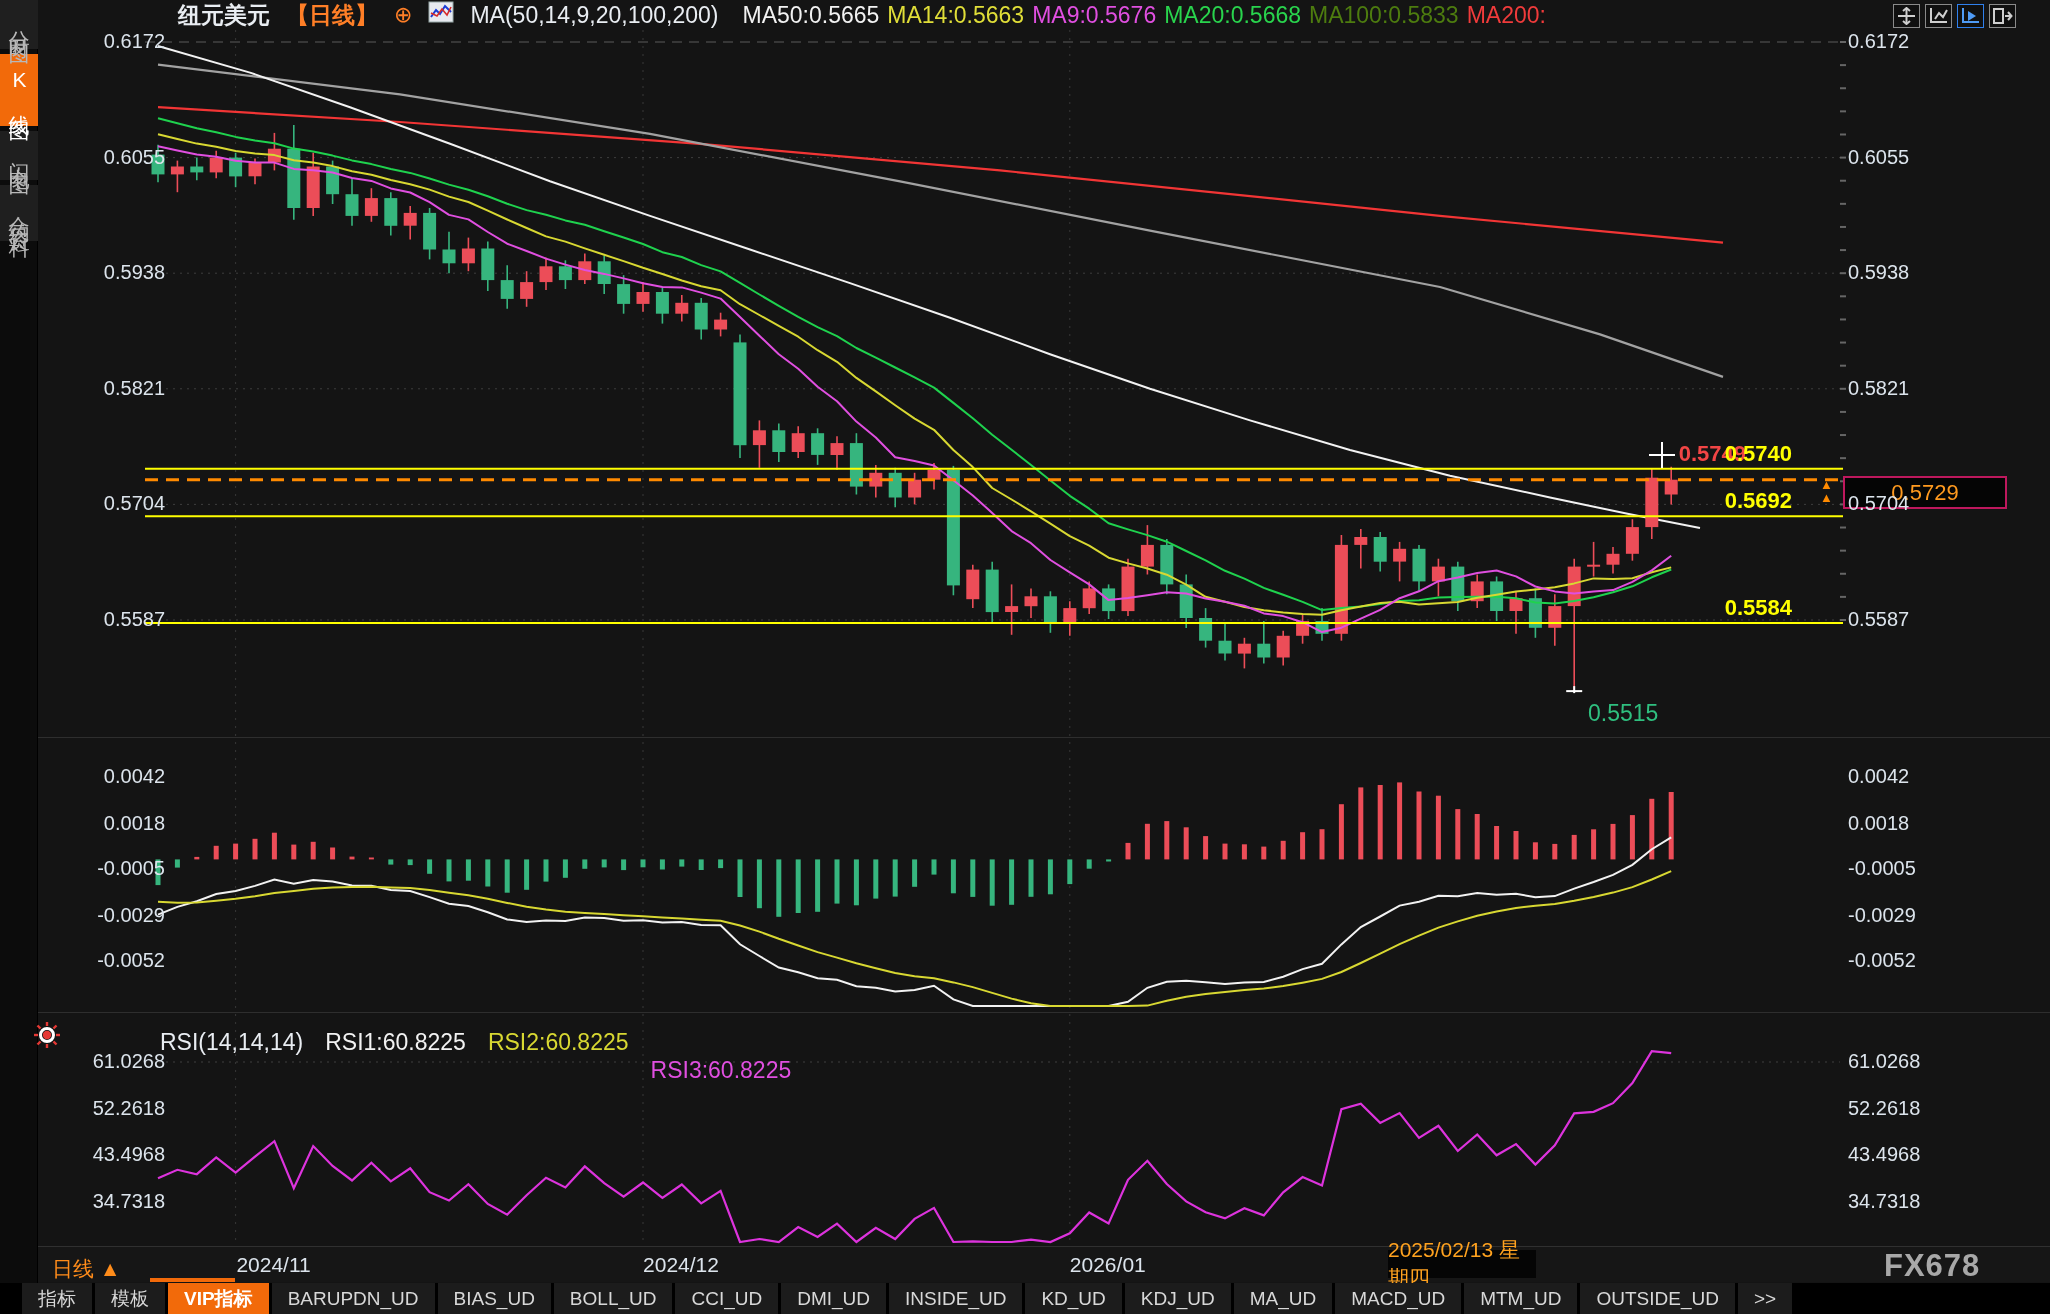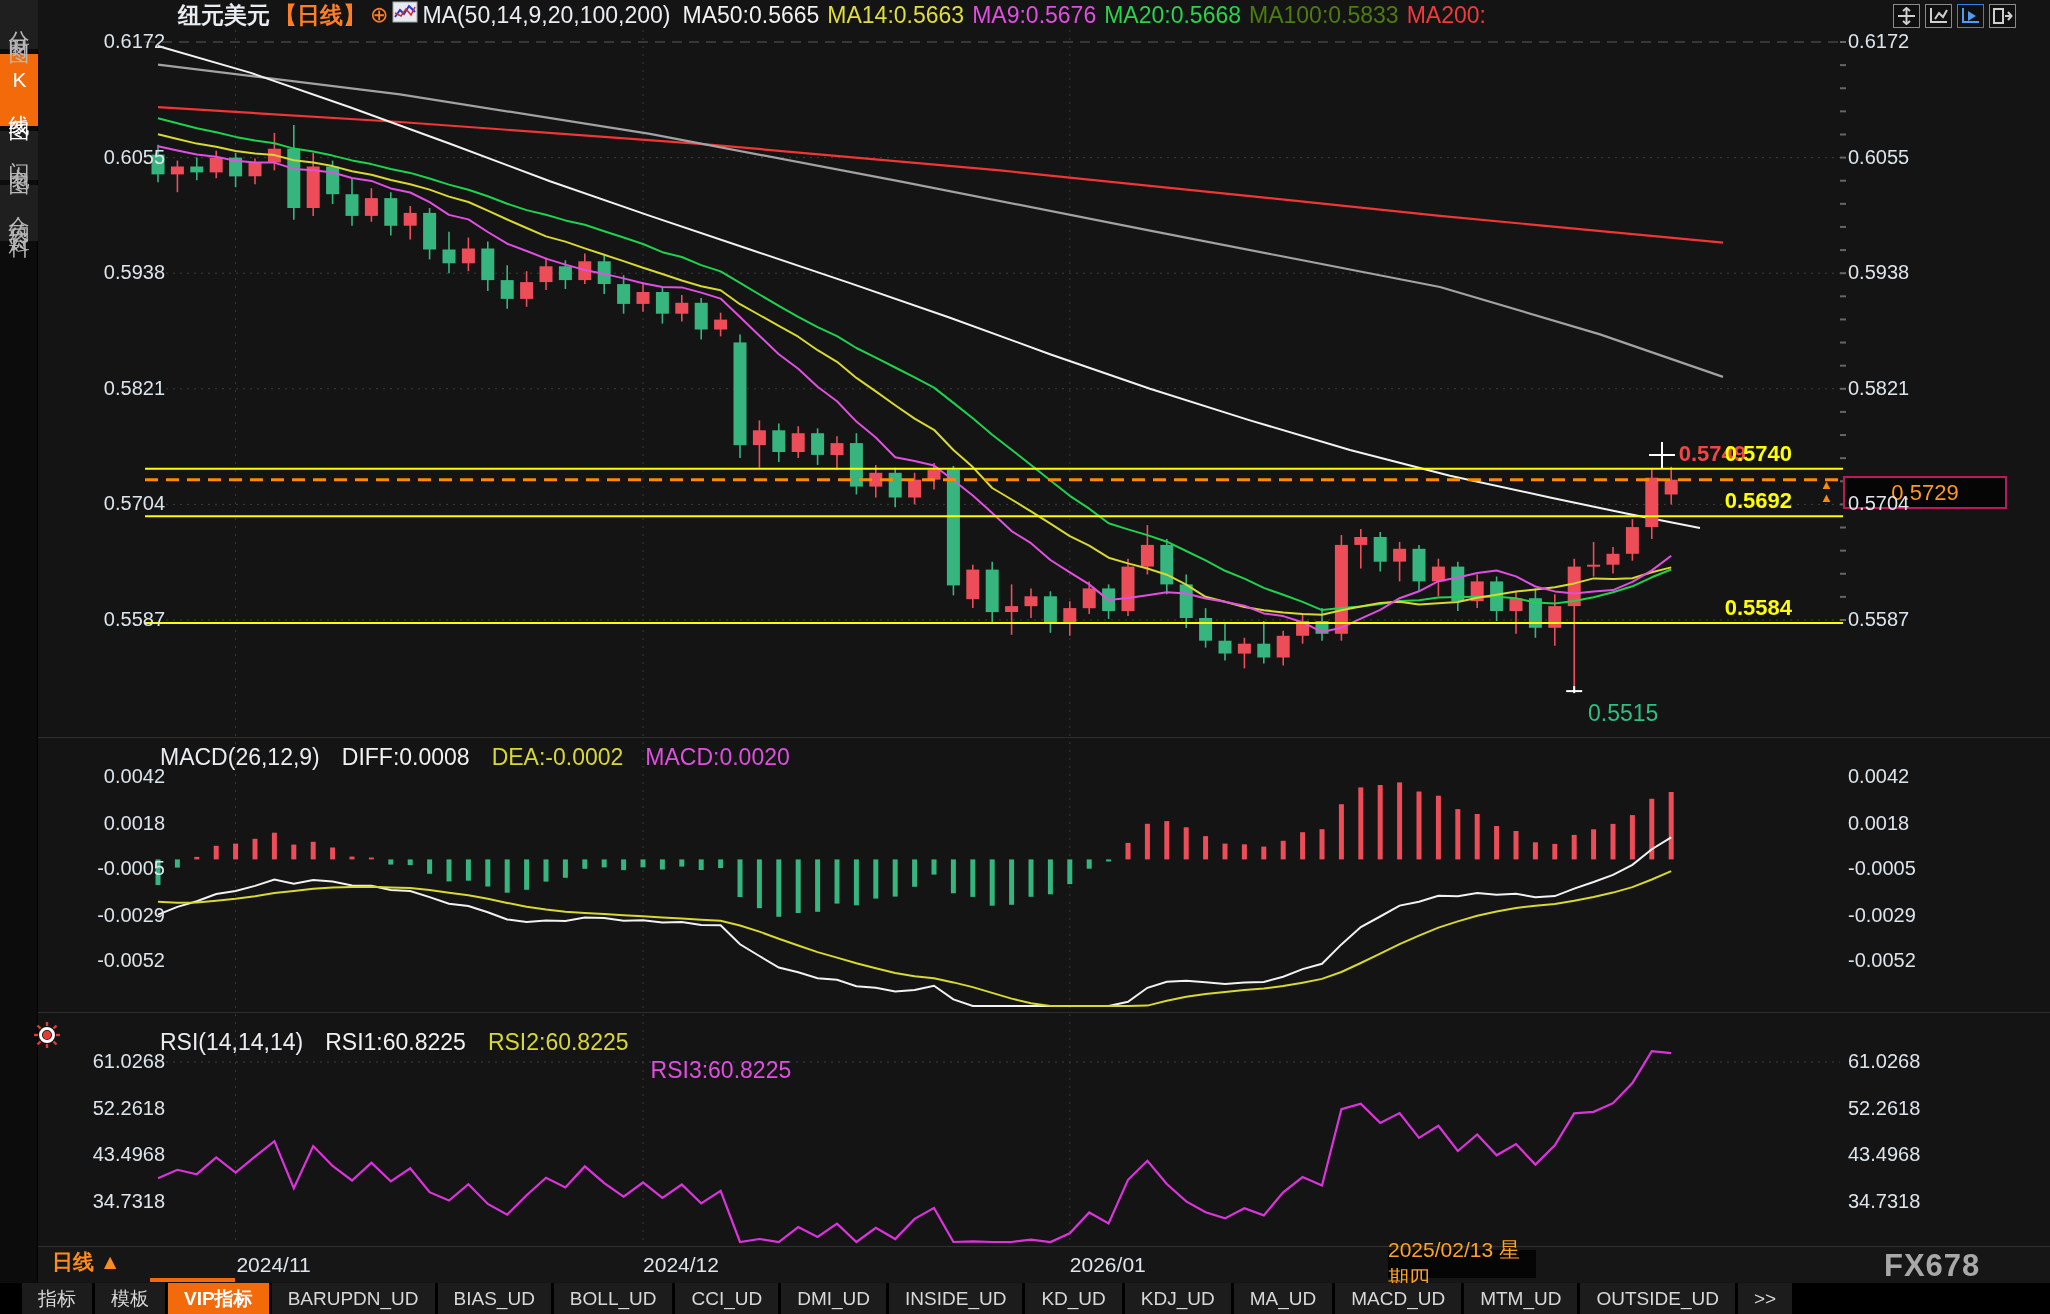--- a/index.html
+++ b/index.html
@@ -13,21 +13,21 @@
   
   #sidebar { position:absolute; left:0; top:0; width:38px; height:1314px; background:#0c0c0c; border-right:1px solid #000; }
   .side-item {
     width:38px; color:#b8b8b8; background:#1f1f1f; margin-bottom:5px;
     writing-mode:vertical-rl; text-orientation:upright;
     font-size:21px; letter-spacing:7px; padding:14px 0 14px 0;
     display:flex; align-items:center; justify-content:center; cursor:pointer;
   }
   .side-item.active { background:#f26a0a; color:#ffffff; }
   
-  #hdr { position:absolute; left:178px; top:2px; height:26px; display:flex; align-items:center; gap:4px; font-size:23px; white-space:nowrap; }
+  #hdr { position:absolute; left:178px; top:2px; height:26px; display:flex; align-items:center; gap:16px; font-size:23px; white-space:nowrap; }
   #hdr .sym { color:#e9edf2; font-weight:bold; }
   #hdr .period { color:#ff7f27; font-weight:bold; }
   #hdr .plus { color:#ff7f27; font-size:22px; }
   #hdr .params { color:#e9edf2; }
   .legend-item { font-size:23px; margin-left:8px; }
   #topicons { position:absolute; left:1893px; top:4px; display:flex; gap:5px; }
   .ticon { width:27px; height:24px; border:1px solid #8a8a8a; background:#101010; display:flex; align-items:center; justify-content:center; cursor:pointer; }
   .ticon.active { border:1px solid #2f80ed; }
   
   .axlbl { position:absolute; font-size:20px; color:#dce4ec; }
@@ -35,21 +35,21 @@
   .axlbl.right { left:1848px; width:120px; text-align:left; }
   .lvllbl { position:absolute; left:1692px; width:100px; text-align:right; font-size:22px; color:#ffff00; font-weight:bold; }
   #xhair-price { position:absolute; left:1634px; width:112px; text-align:right; top:441px; font-size:22px; color:#f24545; font-weight:bold; }
   #low-marker { position:absolute; left:1588px; top:700px; font-size:23px; color:#2fbf7f; }
   #price-box { position:absolute; left:1843px; top:476px; width:164px; height:33px; border:2px solid #be185d; background:#050505; color:#ff9a1f; font-size:22px; display:flex; align-items:center; justify-content:center; }
   #price-arrows { position:absolute; left:1820px; top:478px; color:#ff8a00; font-size:13px; line-height:13px; text-align:center; }
   
   .ind-hdr { position:absolute; left:160px; display:flex; gap:22px; font-size:23px; white-space:nowrap; }
   
   #xaxis { position:absolute; left:38px; top:1246px; width:2012px; height:36px; background:#161616; border-top:1px solid #303030; }
-  #period-sel { position:absolute; left:14px; top:1px; color:#ff8c1a; font-size:21px; font-weight:bold; cursor:pointer;text-align:right; }
+  #period-sel { position:absolute; left:14px; top:8px; color:#ff8c1a; font-size:21px; font-weight:normal; cursor:pointer;text-align:right; }
   .month-lbl { position:absolute; top:6px; width:140px; margin-left:-70px; text-align:center; color:#dce4ec; font-size:21px; }
   #date-box { position:absolute; left:1350px; top:3px; width:148px; height:28px; background:#050505; color:#ffa21f; font-size:21px; display:flex; align-items:center; justify-content:center; }
   #xscroll { position:absolute; left:112px; top:31px; width:85px; height:4px; background:#f26a0a; }
   
   #toolbar { position:absolute; left:0; top:1283px; width:2050px; height:31px; background:#000; display:flex; align-items:stretch; padding-left:22px; }
   .tab { background:#1c1c1c; color:#d8d8d8; font-size:19px; font-family:Liberation Sans, sans-serif; padding:0 16px; margin-right:3px; display:flex; align-items:center; cursor:pointer; white-space:nowrap; }
   .tab.active { background:#f26a0a; color:#fff; font-family:"Liberation Sans","DejaVu Sans",sans-serif; font-weight:bold; }
   #watermark { position:absolute; left:1884px; top:1248px; font-size:31px; font-weight:bold; color:#a8a8a8; letter-spacing:1px; }
   .hline { position:absolute; left:38px; width:2012px; height:1px; background:#2e2e2e; }
   svg { position:absolute; left:0; top:0; }
@@ -417,26 +417,20 @@
           </g>
         </svg>
       </div>
     </div>
 
   <div id="xhair-price">0.5749</div>
   <div id="low-marker">0.5515</div>
   <div id="price-arrows">▲<br>▲</div>
   <div id="price-box">0.5729</div>
 
-  <div class="ind-hdr" style="top:744px">
-    <span style="color:#e9edf2">MACD(26,12,9)</span>
-    <span id="diff-lbl" style="color: rgb(242, 242, 242);">DIFF:0.0008</span>
-    <span id="dea-lbl" style="color: rgb(216, 216, 50);">DEA:-0.0002</span>
-    <span id="macd-lbl" style="color: rgb(224, 79, 224);">MACD:0.0020</span>
-  </div>
 
   <div class="ind-hdr" style="top:1029px">
     <span style="color:#e9edf2">RSI(14,14,14)</span>
     <span id="rsi1-lbl" style="color: rgb(242, 242, 242);">RSI1:60.8225</span>
     <span id="rsi2-lbl" style="color: rgb(216, 216, 50);">RSI2:60.8225</span>
     <span id="rsi3-lbl" style="color: rgb(224, 79, 224); margin-top: 28px;">RSI3:60.8225</span>
   </div>
 
   <div style="position:absolute;left:32px;top:1020px">
     <svg width="30" height="30" viewBox="0 0 30 30" style="position:static">

